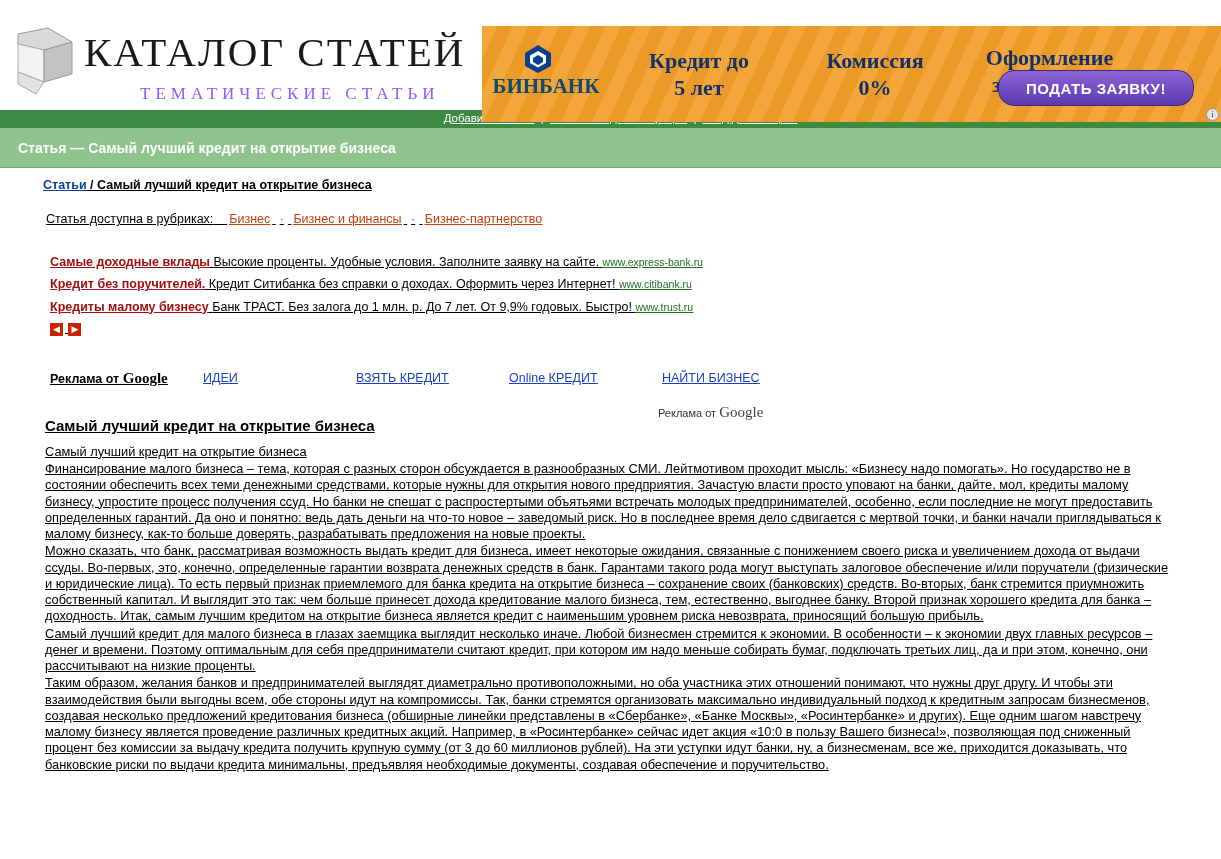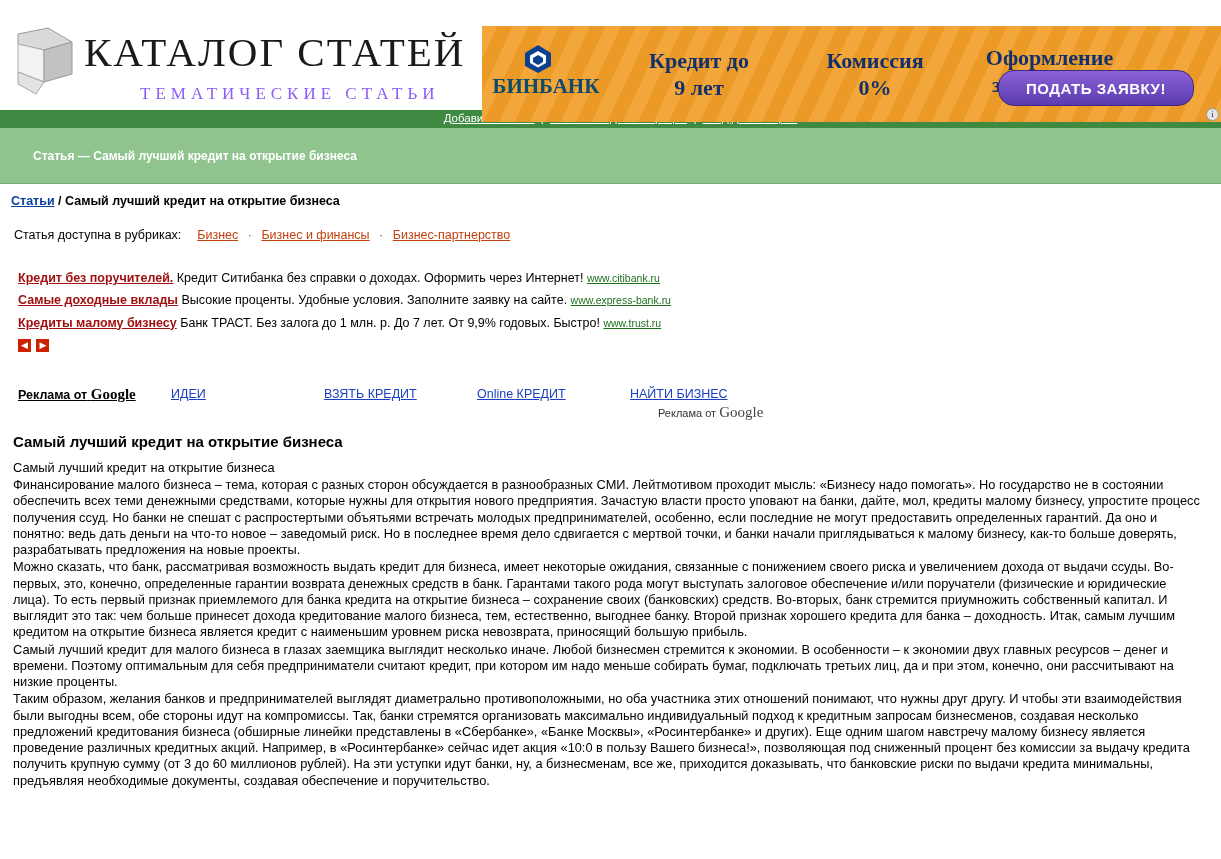--- a/index.html
+++ b/index.html
@@ -126,28 +126,28 @@
     text-align: center;
   }
   .topnav a {
     color: #ffffff;
     text-decoration: underline;
   }
   .topnav .sep { color: #ffffff; padding: 0 3px; }
 
   
   .titlebar {
-    height: 56px;
+    height: 40px;
     background: #8fc48f;
     border-bottom: 1px solid #6fae6f;
     display: flex;
     align-items: center;
-    padding-left: 33px;
+    padding-left: 18px;
     color: #ffffff;
-    font-size: 12px;
+    font-size: 14px;
     font-weight: bold;
   }
 
   
   .searchbar {
     background: #ededed;
     border-bottom: 1px solid #cfcfcf;
     padding: 6px 0 8px 16px;
     height: 53px;
   }
@@ -166,21 +166,21 @@
     width: 54px; height: 22px;
     background: #f0f0f0;
     border: 1px solid #8d8d8d;
     border-radius: 3px;
     font-size: 12px;
     font-family: "Liberation Sans", sans-serif;
     cursor: pointer;
   }
 
   
-  .content { padding: 0 8px; }
+  .content { padding: 0 40px; text-decoration: underline; }
   .breadcrumb {
     font-size: 12.5px;
     font-weight: bold;
     padding: 10px 0 2px 3px;
   }
   .breadcrumb a { color: #0a3fa0; }
   .breadcrumb .bc-sep { font-weight: bold; color: #000; }
   .breadcrumb .bc-cur { color: #000; }
 
   .rubrics {
@@ -284,21 +284,21 @@
       <div class="bank-logo">
         <svg class="bank-mark" viewBox="0 0 28 30">
           <polygon points="14,1 27,9 27,22 14,29 1,22 1,9" fill="#0b3f8f"></polygon>
           <polygon points="14,7 22,11.5 22,19 14,23.5 6,19 6,11.5" fill="#ffffff"></polygon>
           <polygon points="14,11 19,14 19,18 14,21 9,18 9,14" fill="#0b3f8f"></polygon>
         </svg>
         <div class="bank-name">БИНБАНК</div>
       </div>
       <div class="banner-col b-col1">
         <div class="l1">Кредит до</div>
-        <div class="l2">9 лет</div>
+        <div class="l2">5 лет</div>
       </div>
       <div class="banner-col b-col2">
         <div class="l1">Комиссия</div>
         <div class="l2">0%</div>
       </div>
       <div class="banner-col b-col3">
         <div class="l1">Оформление</div>
         <div class="l2">за 30 минут</div>
       </div>
       <div class="banner-cta">ПОДАТЬ ЗАЯВКУ!</div>
@@ -330,28 +330,28 @@
       &nbsp;&nbsp;
       <a href="#">Бизнес</a>
       <span class="dot">·</span>
       <a href="#">Бизнес и финансы</a>
       <span class="dot">·</span>
       <a href="#">Бизнес-партнерство</a>
     </div>
 
     <div class="adblock">
       <div class="ad-line">
+        <a class="ad-title" href="#">Самые доходные вклады</a>
+        <span class="ad-text">Высокие проценты. Удобные условия. Заполните заявку на сайте.</span>
+        <a class="ad-url" href="#">www.express-bank.ru</a>
+      </div>
+      <div class="ad-line">
         <a class="ad-title" href="#">Кредит без поручителей.</a>
         <span class="ad-text">Кредит Ситибанка без справки о доходах. Оформить через Интернет!</span>
         <a class="ad-url" href="#">www.citibank.ru</a>
-      </div>
-      <div class="ad-line">
-        <a class="ad-title" href="#">Самые доходные вклады</a>
-        <span class="ad-text">Высокие проценты. Удобные условия. Заполните заявку на сайте.</span>
-        <a class="ad-url" href="#">www.express-bank.ru</a>
       </div>
       <div class="ad-line">
         <a class="ad-title" href="#">Кредиты малому бизнесу</a>
         <span class="ad-text">Банк ТРАСТ. Без залога до 1 млн. р. До 7 лет. От 9,9% годовых. Быстро!</span>
         <a class="ad-url" href="#">www.trust.ru</a>
       </div>
       <div class="ad-arrows">
         <span class="arrow-btn">◀</span>
         <span class="arrow-btn">▶</span>
       </div>

